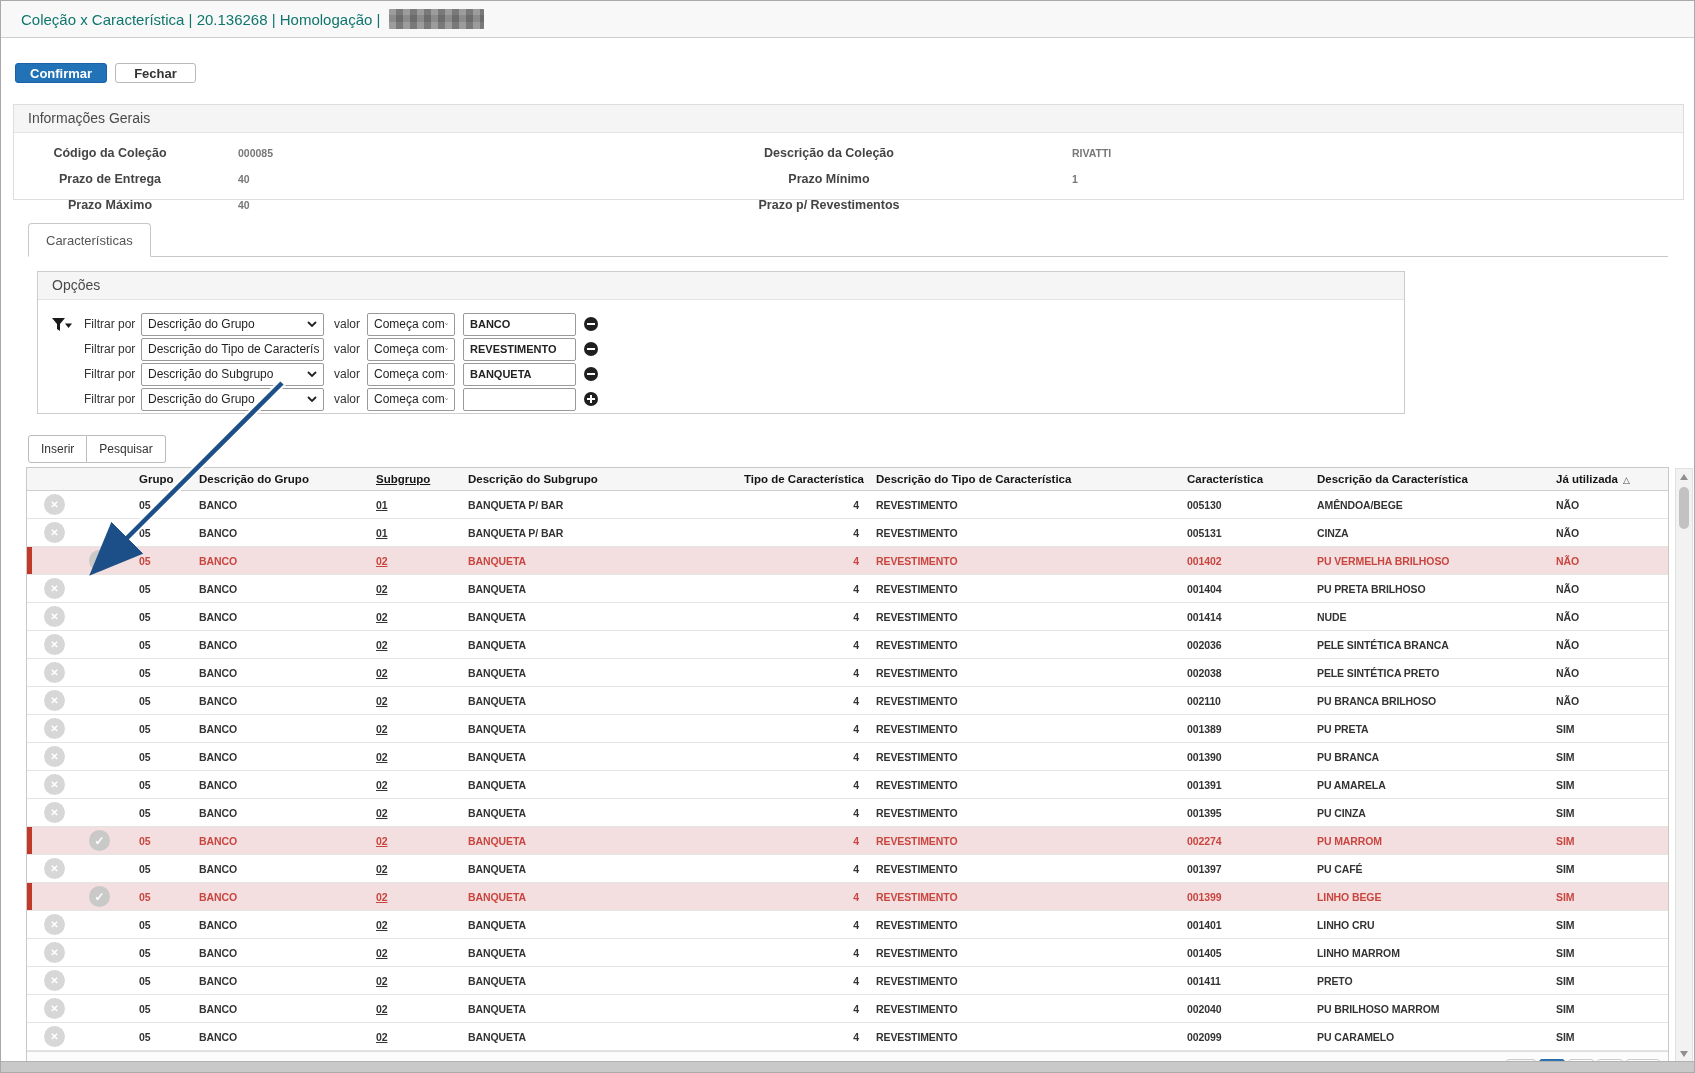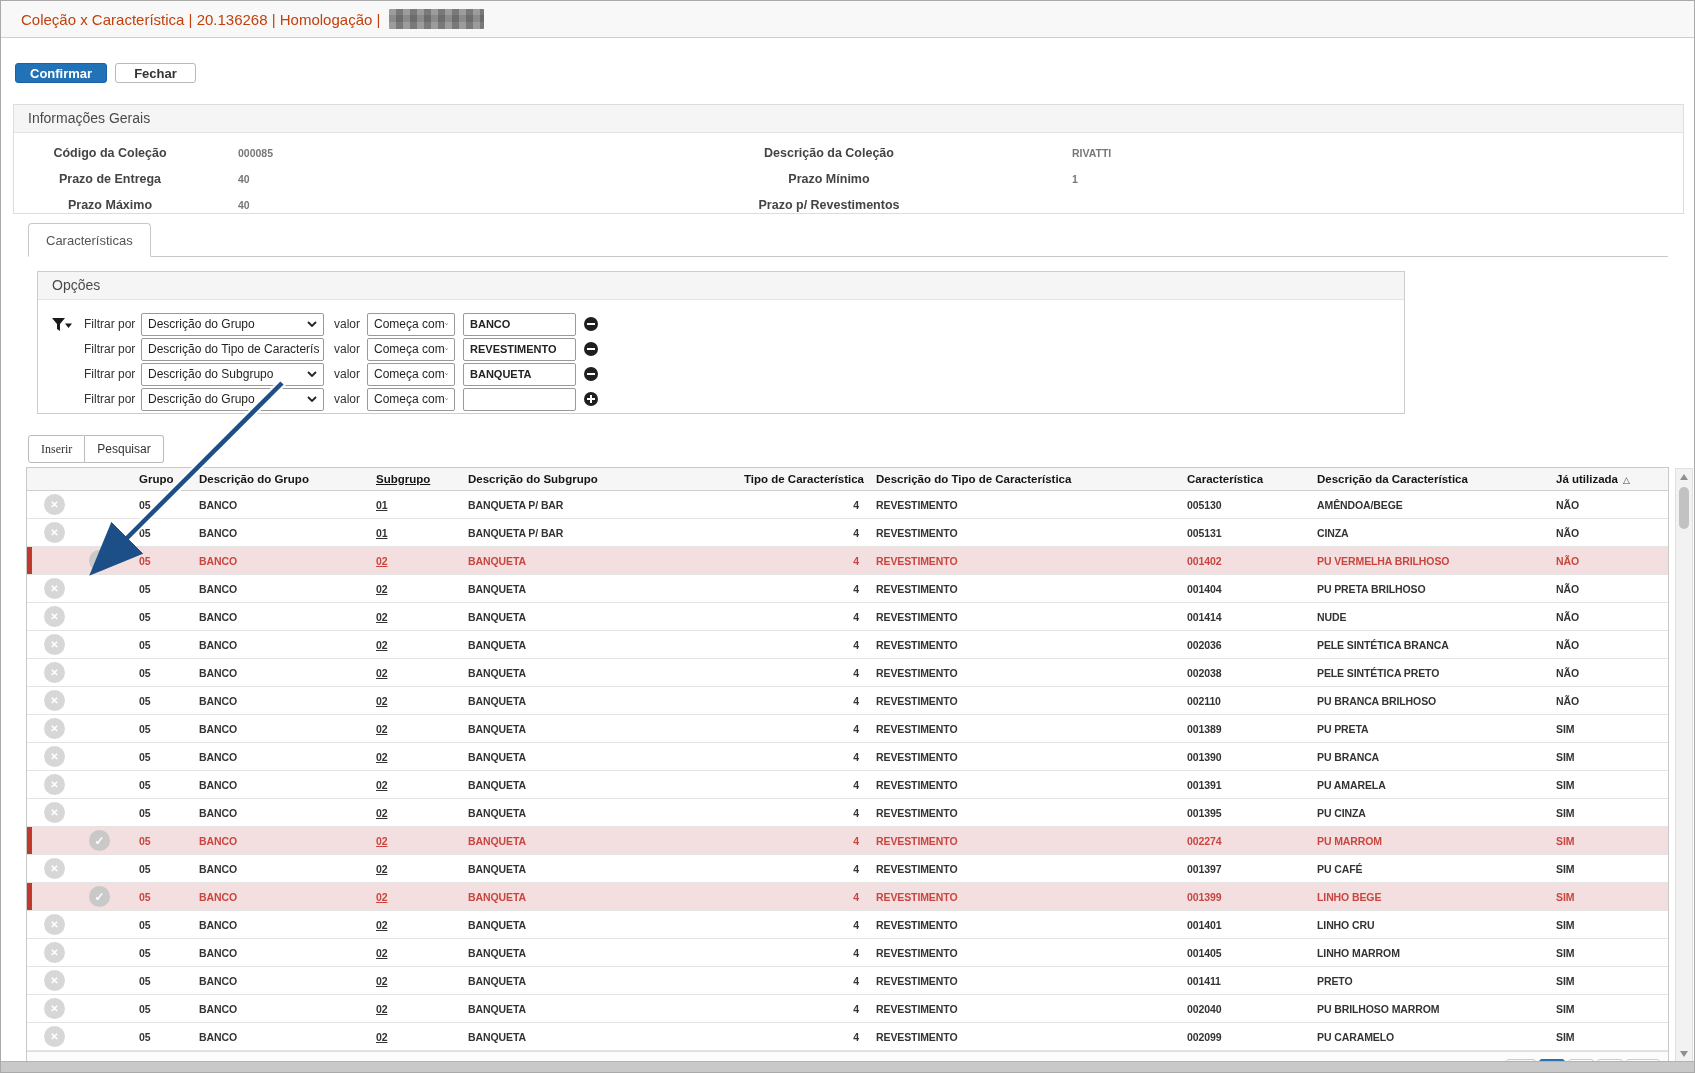--- a/index.html
+++ b/index.html
@@ -1,33 +1,33 @@
 <!DOCTYPE html>
 <html><head>
 <meta charset="utf-8">
 <style>
   html,body{margin:0;padding:0;background:#fff;font-family:"Liberation Sans",sans-serif;}
   .window{position:relative;width:1695px;height:1073px;box-sizing:border-box;border:1px solid #a9a9a9;background:#fff;overflow:hidden;}
 
   
   .titlebar{position:absolute;top:0;left:0;right:0;height:37px;background:#f8f8f8;border-bottom:1px solid #cfcfcf;display:flex;align-items:center;padding-left:20px;box-sizing:border-box;}
-  .titlebar .ttl{font-size:15px;color:#c2410c;}
+  .titlebar .ttl{font-size:15px;color:#0f766e;}
   .redacted{display:inline-block;width:95px;height:20px;margin-left:9px;border-radius:1px;
     background-image:repeating-linear-gradient(0deg,#c2c2c2 0 7px,#adadad 7px 14px),repeating-linear-gradient(90deg,#cdcdcd 0 7px,#9f9f9f 7px 14px);
     background-blend-mode:multiply;filter:blur(.4px);}
 
   
   .toolbar{position:absolute;top:62px;left:14px;display:flex;}
   .btn{font-family:"Liberation Sans",sans-serif;font-size:13px;font-weight:bold;border-radius:3px;height:20px;display:inline-flex;align-items:center;padding:0 14px;cursor:pointer;box-sizing:border-box;}
   .btn-primary{background:#2272b8;border:1px solid #1a62a5;color:#fff;}
   .btn-default{background:#fff;border:1px solid #b9b9b9;color:#333;margin-left:8px;padding:0 18px;}
 
   
   .panel{position:absolute;left:12px;width:1671px;border:1px solid #ddd;box-sizing:border-box;background:#fff;}
-  .info-panel{top:103px;height:110px;}
+  .info-panel{top:103px;height:96px;}
   .panel-h{height:27px;line-height:27px;background:#f5f5f5;border-bottom:1px solid #e3e3e3;padding-left:14px;font-size:14px;color:#4a4a4a;}
   .info-grid{display:grid;grid-template-columns:192px 412px 422px auto;padding-top:7px;}
   .info-grid .lab{text-align:center;font-size:12.5px;font-weight:bold;color:#444;height:26px;line-height:26px;white-space:nowrap;}
   .info-grid .val{padding-left:32px;font-size:10.5px;font-weight:bold;color:#777;height:26px;line-height:27px;white-space:nowrap;}
 
   
   .tabstrip{position:absolute;top:222px;left:27px;width:1640px;height:34px;border-bottom:1px solid #c8c8c8;box-sizing:border-box;}
   .tab{display:inline-block;height:34px;line-height:33px;padding:0 17px;background:#fff;border:1px solid #c8c8c8;border-bottom:1px solid #fff;border-radius:4px 4px 0 0;font-size:13px;color:#555;box-sizing:border-box;position:relative;top:0;cursor:pointer;}
 
   
@@ -41,21 +41,21 @@
   .sel-op{width:88px;margin-left:0;}
   .vlabel{margin:0 7px 0 10px;font-size:12px;color:#333;}
   .fval{width:113px;height:23px;border:1px solid #9a9a9a;border-radius:2px;font-family:"Liberation Sans",sans-serif;font-size:11px;font-weight:bold;color:#222;padding:0 6px;box-sizing:border-box;margin-left:8px;}
   .circ-btn{width:14px;height:14px;border-radius:50%;background:#1f1f1f;display:inline-flex;align-items:center;justify-content:center;position:relative;margin-left:8px;cursor:pointer;flex:none;}
   .circ-btn .h{width:8px;height:2px;background:#fff;}
   .circ-btn .v{position:absolute;width:2px;height:8px;background:#fff;left:6px;top:3px;}
 
   
   .btn-group{position:absolute;top:434px;left:27px;display:flex;}
   .gbtn{height:28px;display:inline-flex;align-items:center;padding:0 12px;background:#fff;border:1px solid #bbb;font-size:12px;color:#333;cursor:pointer;box-sizing:border-box;}
-  .gbtn:first-child{border-radius:3px 0 0 3px;font-family:Liberation Serif, serif;}
+  .gbtn:first-child{border-radius:3px 0 0 3px;}
   .gbtn:last-child{border-radius:0 3px 3px 0;border-left:none;}
 
   
   .tablebox{position:absolute;top:466px;left:25px;width:1643px;border:1px solid #c8c8c8;box-sizing:border-box;background:#fff;}
   .thead{height:22px;background:#f6f6f6;border-bottom:1px solid #cfcfcf;display:flex;align-items:center;font-size:11.5px;font-weight:bold;color:#151515;}
   .trow{height:27px;display:flex;align-items:center;border-bottom:1px solid #e4e4e4;position:relative;background:#fff;cursor:pointer;}
   .trow.hl{background:#f3dfdf;}
   .trow.hl::before{content:"";position:absolute;left:0;top:0;bottom:0;width:5px;background:#c0392b;}
   .cell{font-size:10.5px;font-weight:bold;color:#333;white-space:nowrap;overflow:hidden;box-sizing:border-box;flex:none;letter-spacing:-0.1px;}
   .trow.hl .cell{color:#c9453f;}

